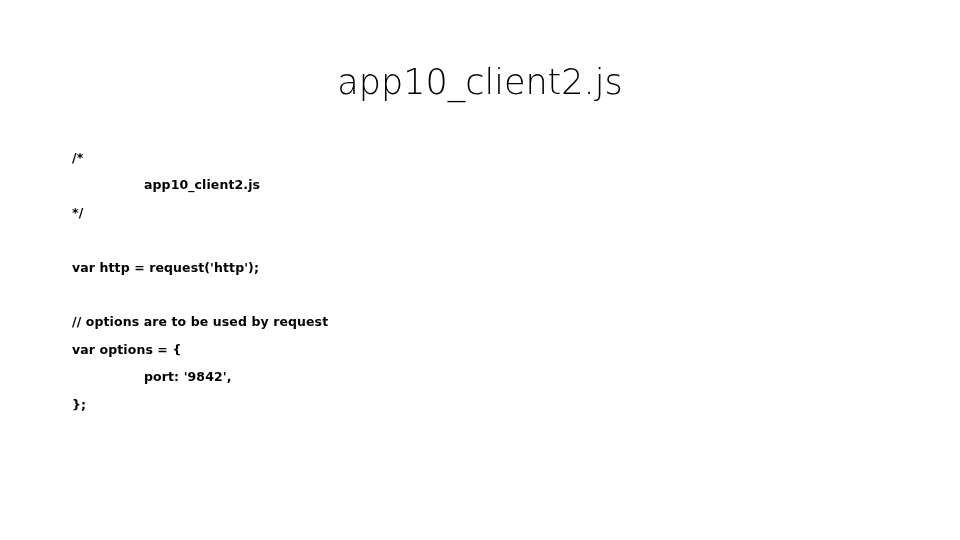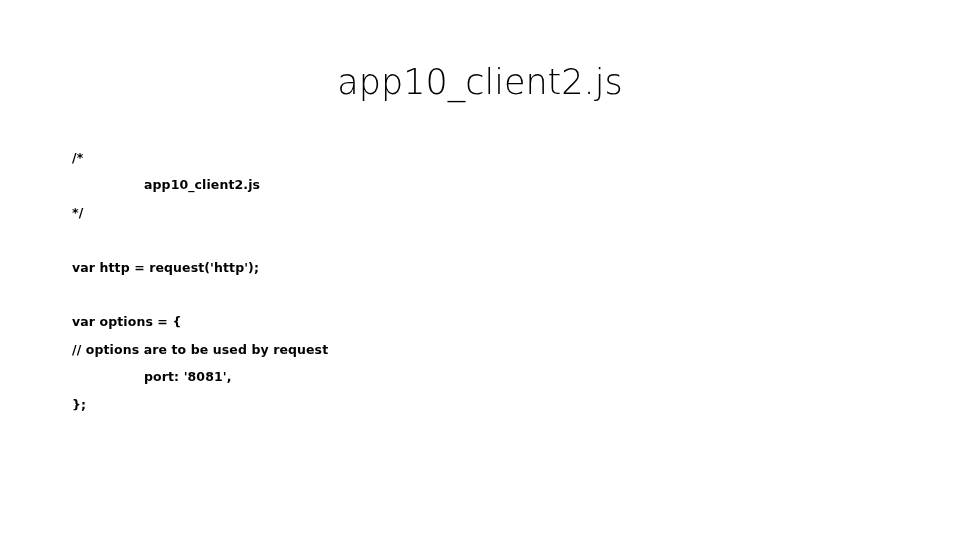--- a/index.html
+++ b/index.html
@@ -69,19 +69,19 @@
   <div class="slide-title">app10_client2.js</div>
 
   <div class="code-body">
 
   <div class="code-line">/*</div>
       <div class="code-line indent-1">app10_client2.js</div>
       <div class="code-line">*/</div>
       <div class="code-line blank"></div>
       <div class="code-line">var http = request('http');</div>
       <div class="code-line blank"></div>
+      <div class="code-line">// options are to be used by request</div>
       <div class="code-line">var options = {</div>
-      <div class="code-line">// options are to be used by request</div>
-      <div class="code-line indent-1">port: '8081',</div>
+      <div class="code-line indent-1">port: '9842',</div>
       <div class="code-line">};</div>
     </div>
 
 </div>
 
 </body></html>

